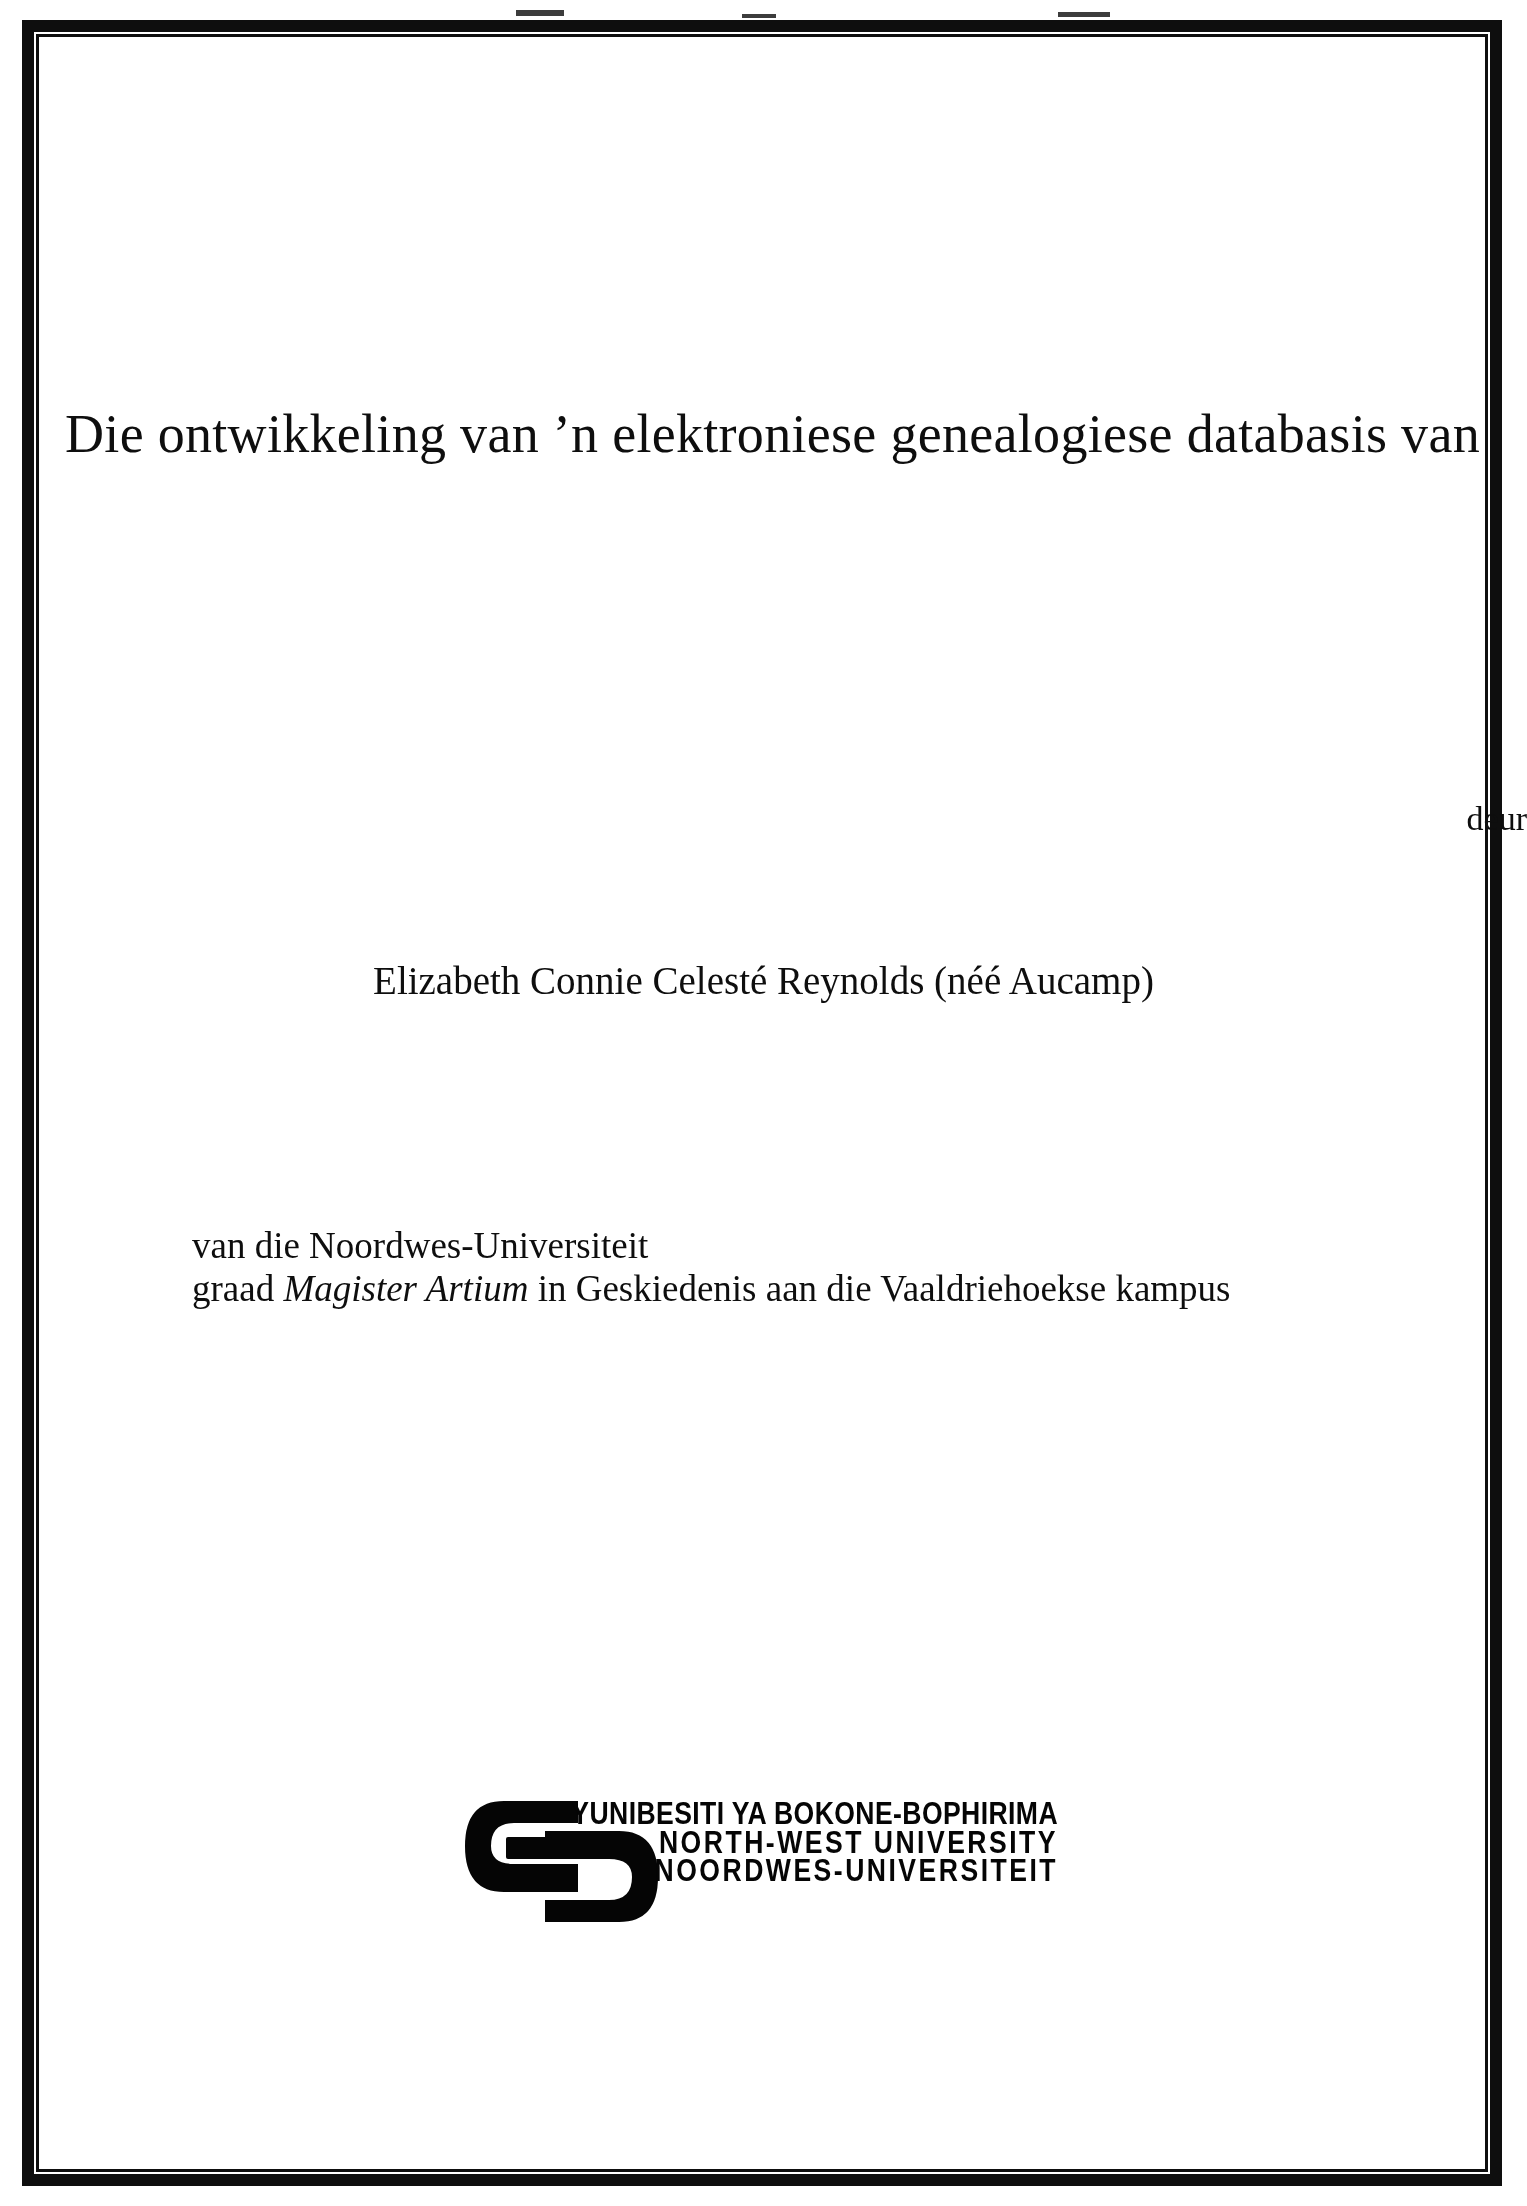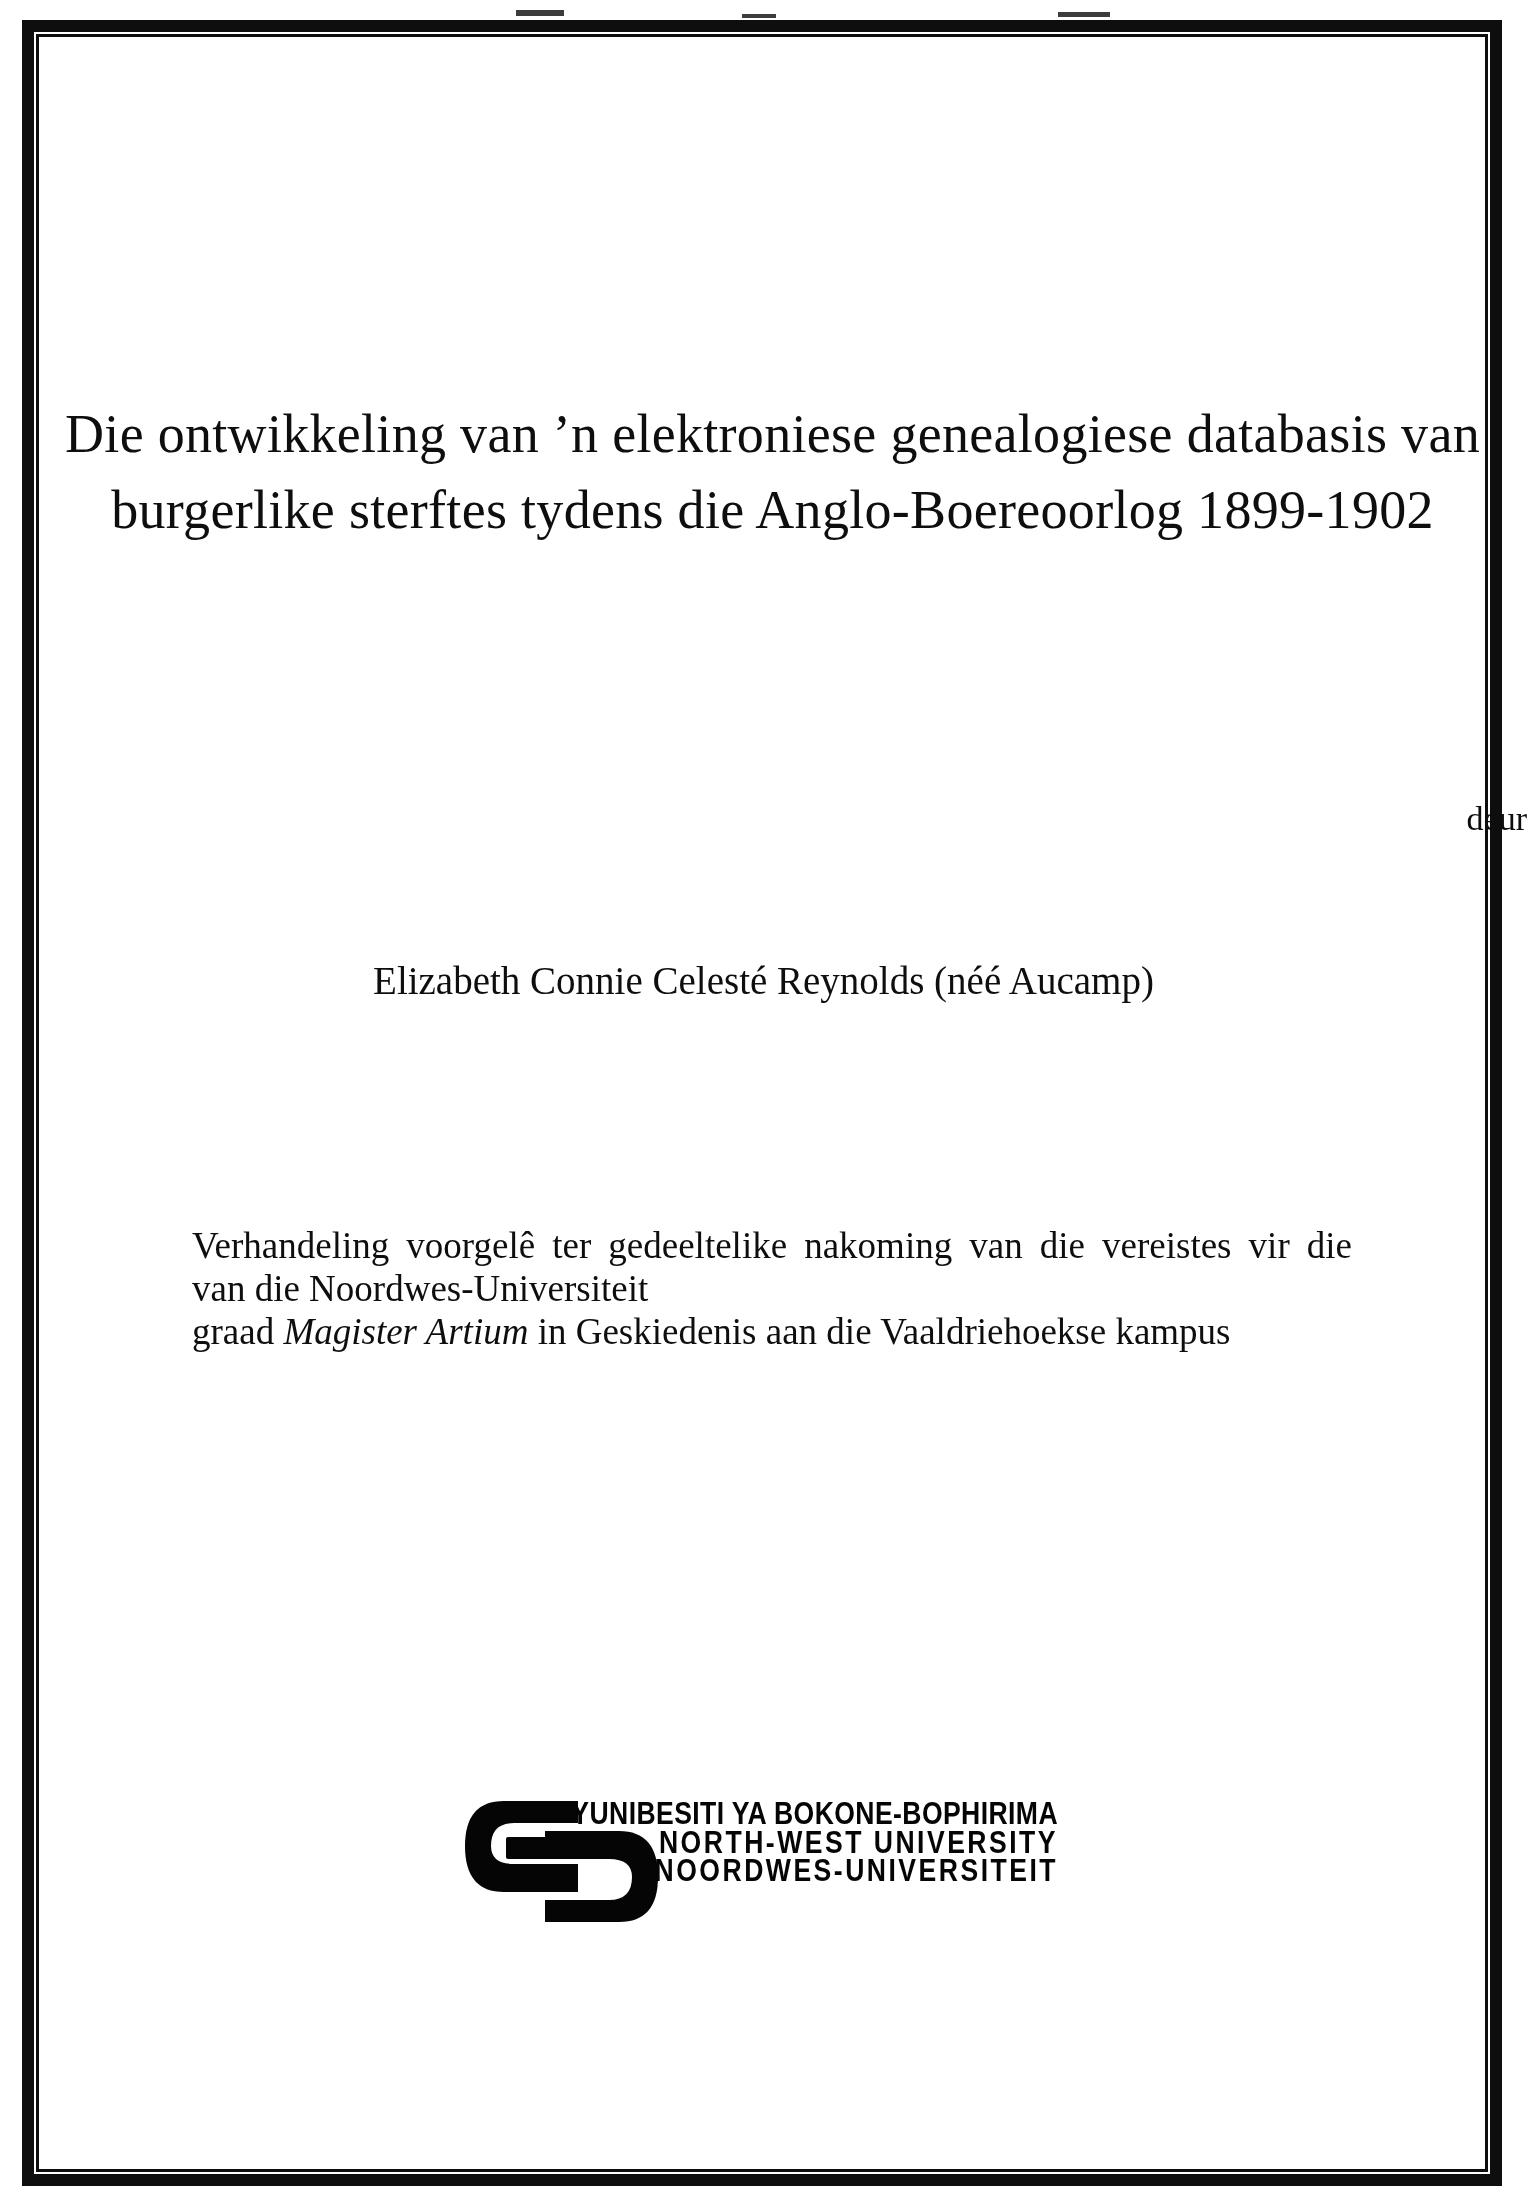--- a/index.html
+++ b/index.html
@@ -46,29 +46,27 @@
 <div class="frame">
   <div class="frame-inner"></div>
 </div>
 
 <div class="speck s1"></div>
 <div class="speck s2"></div>
 <div class="speck s3"></div>
 
 <div class="title-block">
   <div>Die ontwikkeling van ’n elektroniese genealogiese databasis van</div>
-  <div>burgerlike sterftes tydens die Anglo-Boereoorlog 1899-1902</div>
 </div>
 
 <div class="byline">deur</div>
 
 <div class="author">Elizabeth Connie Celesté Reynolds (néé Aucamp)</div>
 
 <div class="thesis">
-  <div class="just">Verhandeling voorgelê ter gedeeltelike nakoming van die vereistes vir die</div>
   <div>van die Noordwes-Universiteit</div>
   <div><span>graad </span><i>Magister Artium</i><span> in Geskiedenis aan die Vaaldriehoekse kampus</span></div>
 </div>
 
 <div class="supervisor-block">
 </div>
 
 <svg class="nwu-mark" viewBox="0 0 200 125" xmlns="http://www.w3.org/2000/svg" aria-hidden="true">
   <g fill="#050505">
 

